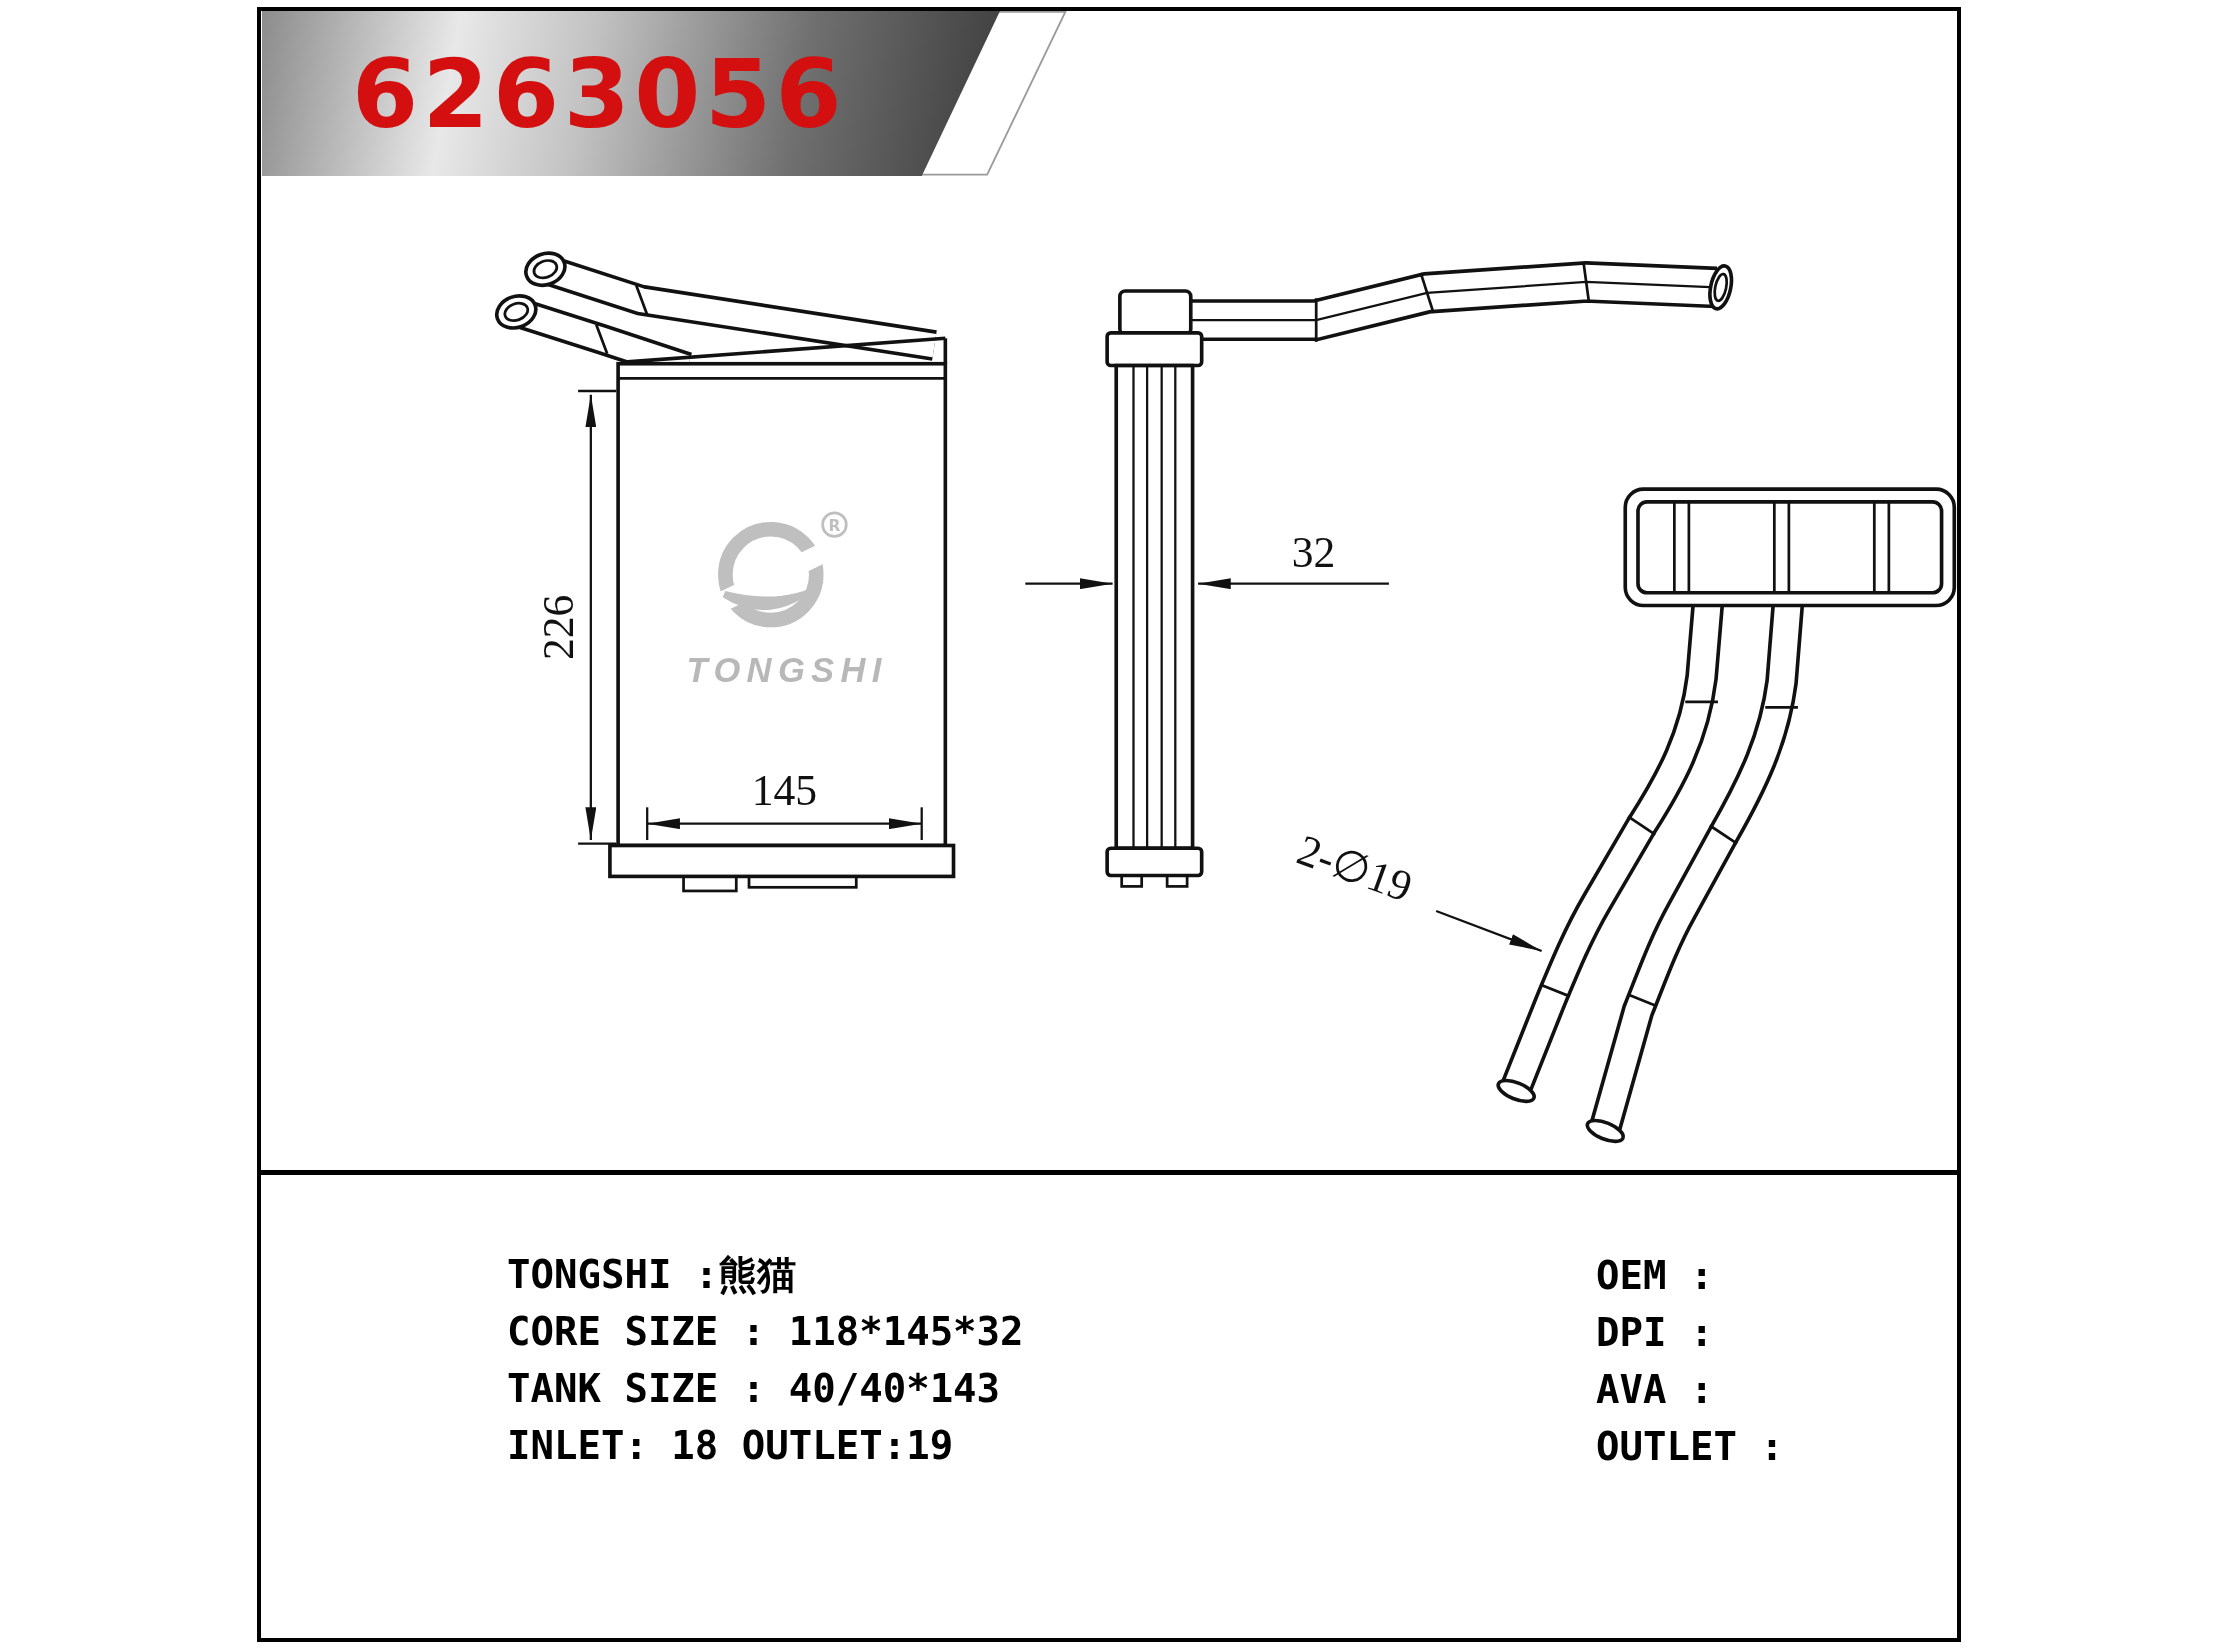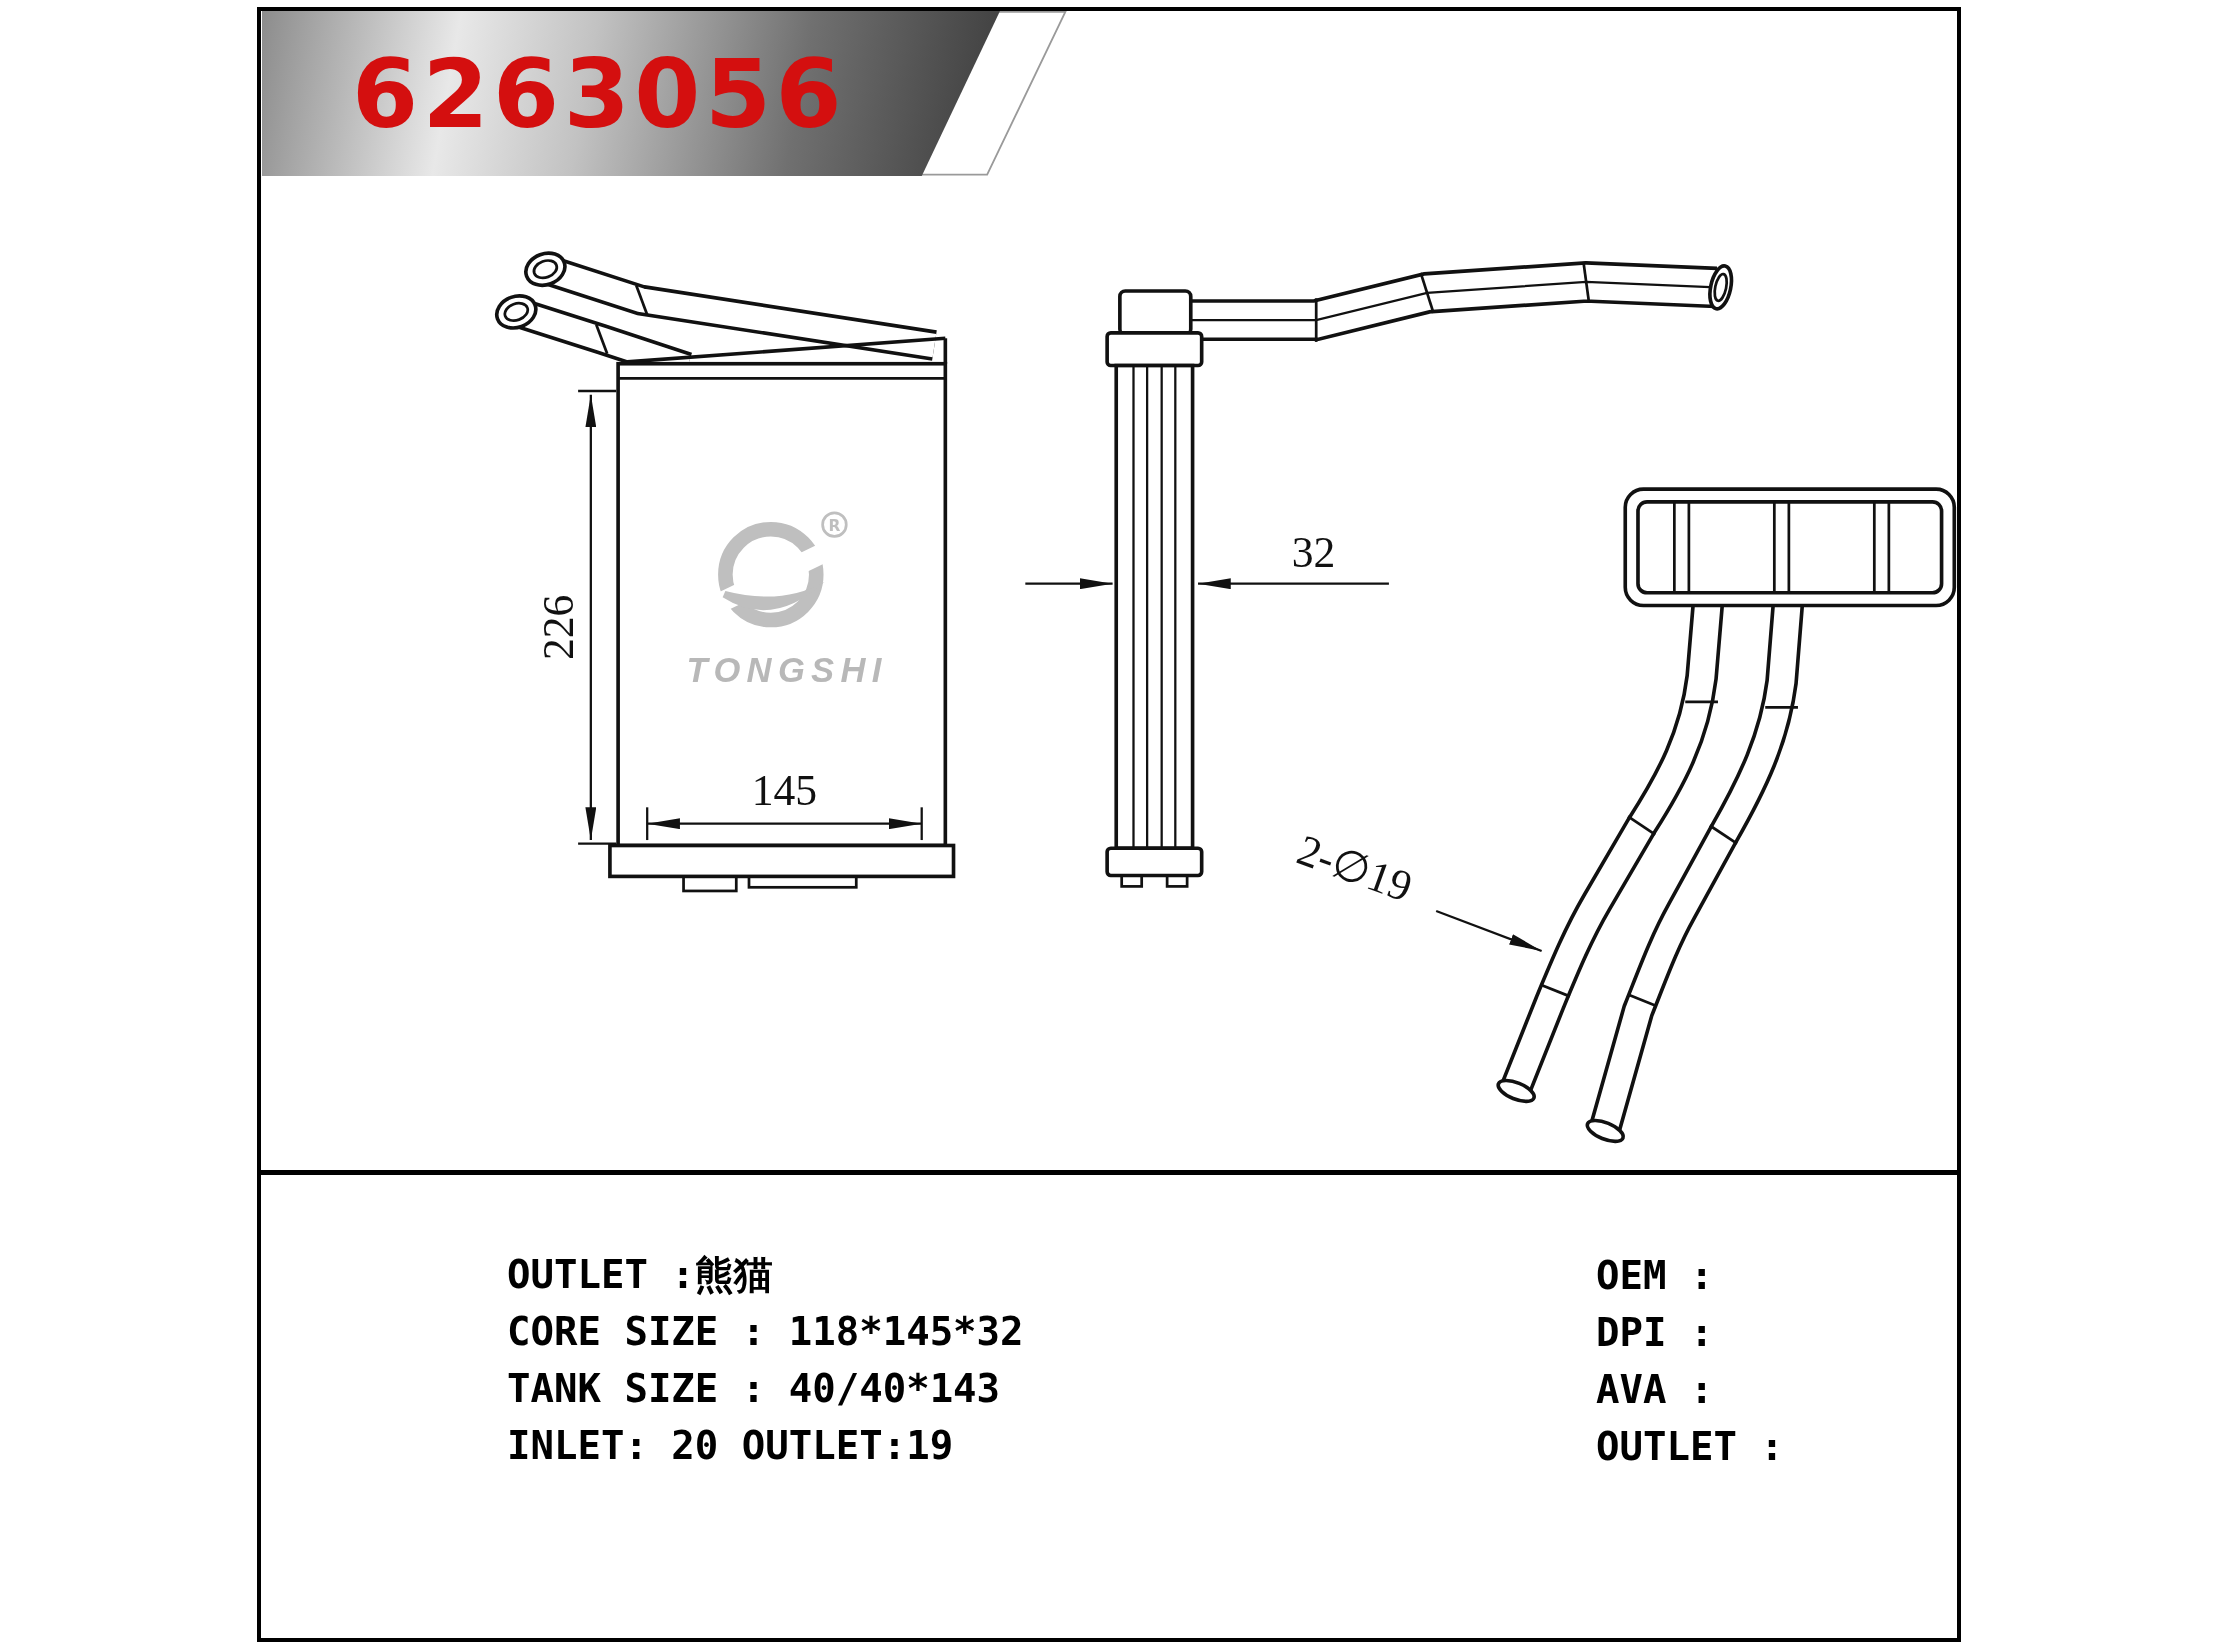--- a/index.html
+++ b/index.html
@@ -183,24 +183,24 @@
     <text class="dim" x="1424" y="948" text-anchor="start" transform="rotate(20 1424 948)">2-∅19</text>
   </svg>
 
   <div class="divider"></div>
 
   <div class="banner">
     <div class="part-number">6263056</div>
   </div>
 
   <div class="specs" id="specs-left">
-    <div class="line">OUTLET :熊猫</div>
+    <div class="line">TONGSHI :熊猫</div>
     <div class="line">CORE SIZE : 118*145*32</div>
     <div class="line">TANK SIZE : 40/40*143</div>
-    <div class="line">INLET: 20 OUTLET:19</div>
+    <div class="line">INLET: 18 OUTLET:19</div>
   </div>
 
   <div class="specs" id="specs-right">
     <div class="line">OEM :</div>
     <div class="line">DPI :</div>
     <div class="line">AVA :</div>
     <div class="line">OUTLET :</div>
   </div>
 
 </div>

